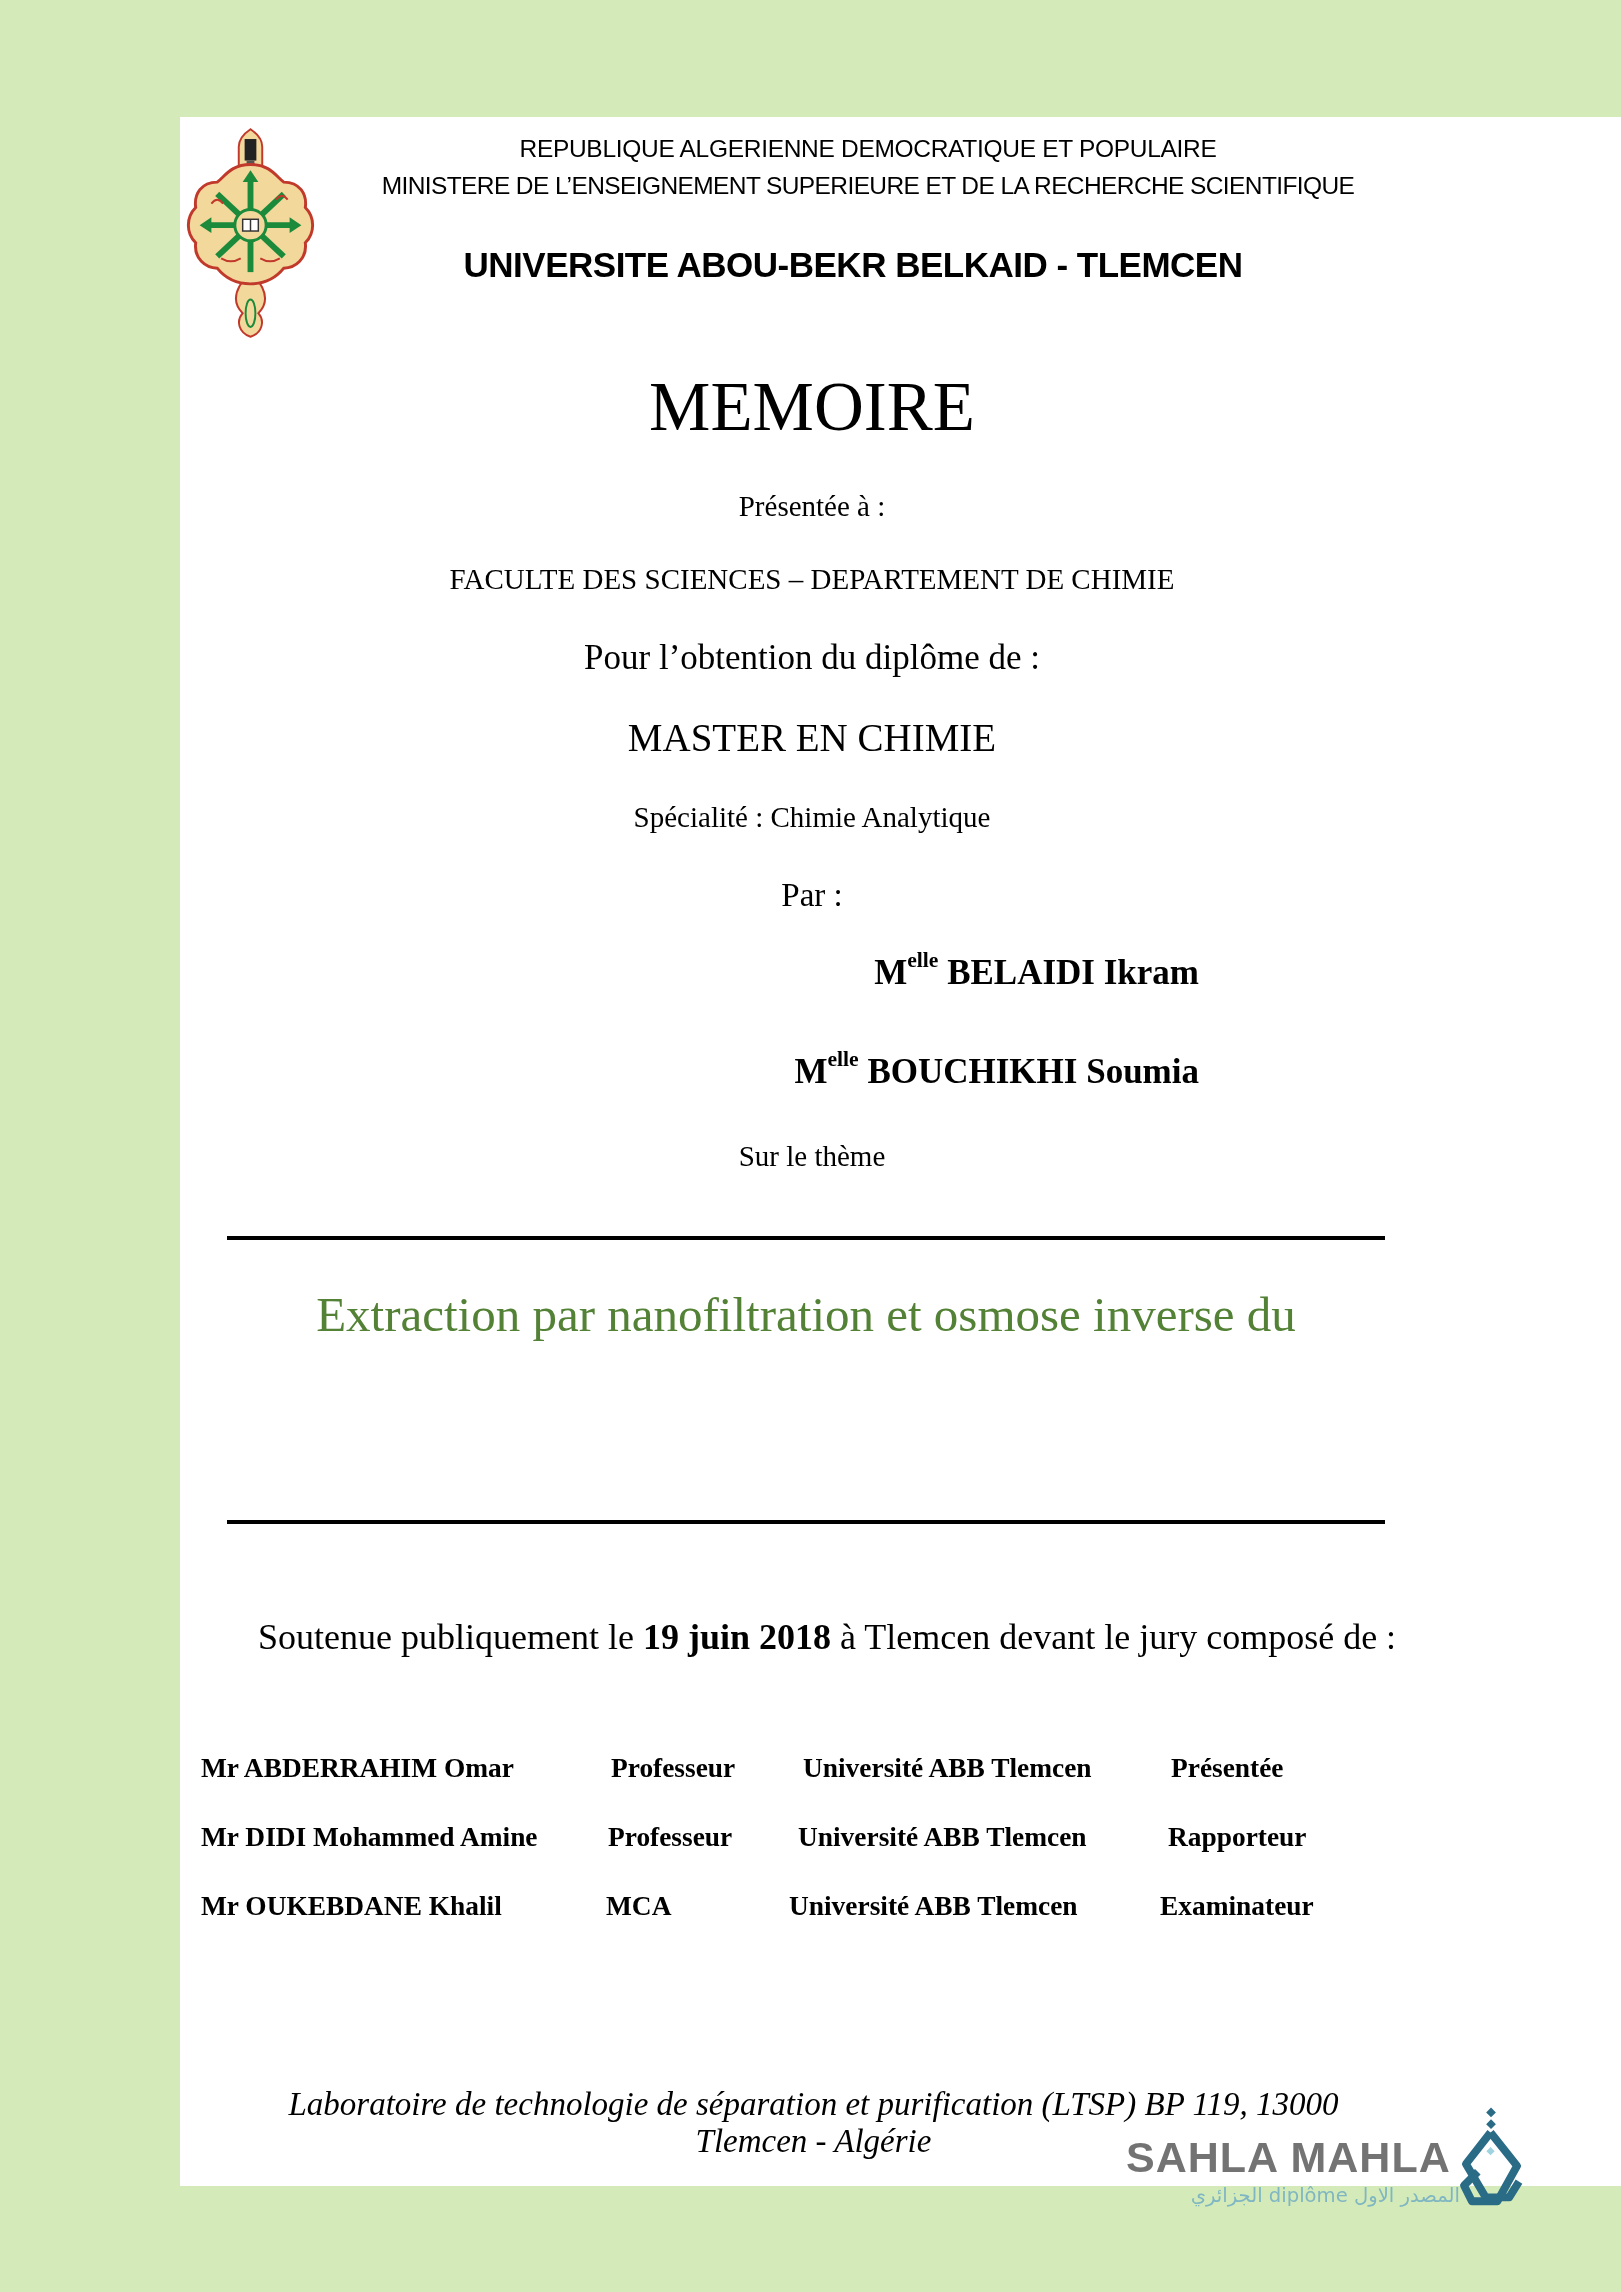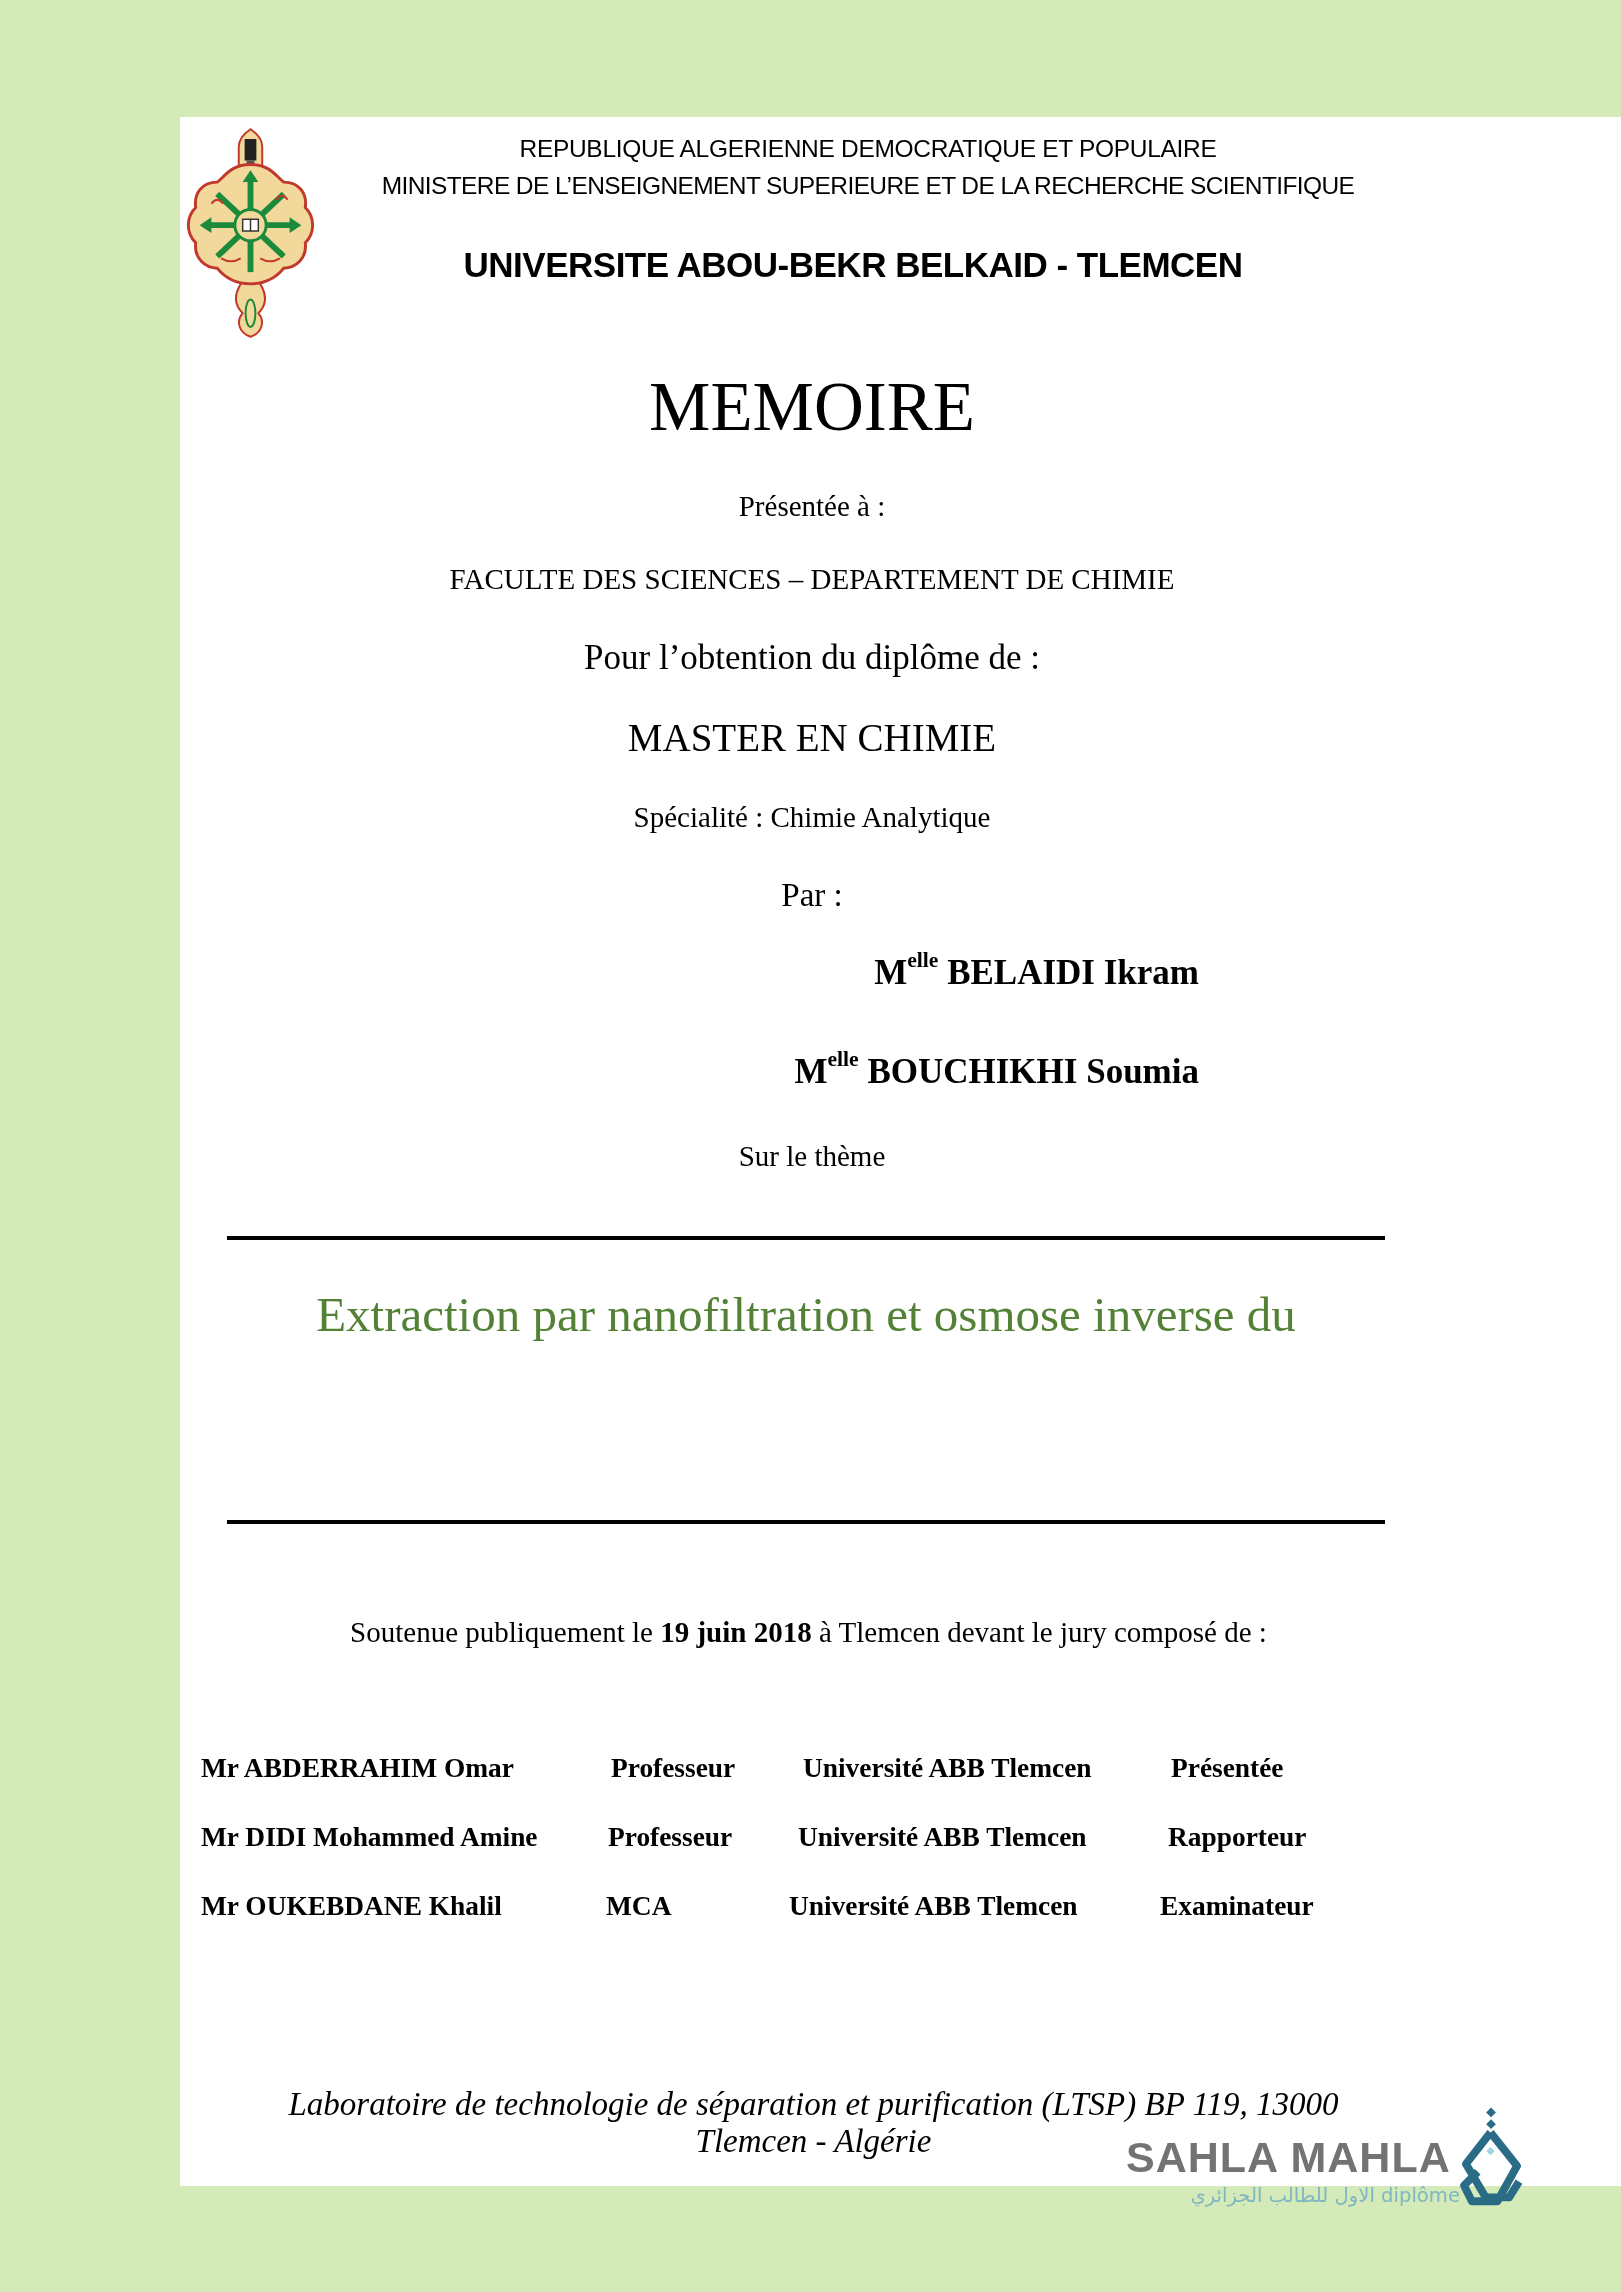--- a/index.html
+++ b/index.html
@@ -40,21 +40,21 @@
   .auth1 { left: 425px; top: 953px; width: 774px; }
   .auth2 { left: 425px; top: 1052px; width: 774px; }
   .theme { left: 425px; top: 1140px; width: 774px; font-size: 29px; }
 
   .rule { left: 227px; width: 1158px; height: 3.9px; background: #000; }
   .rule1 { top: 1236px; }
   .rule2 { top: 1520px; }
 
   .title { left: 227px; top: 1280px; width: 1158px; font-size: 49px; color: #538135; line-height: 70px; }
 
-  .defense { left: 245px; top: 1616px; width: 1127px; font-size: 29px; }
+  .defense { left: 258px; top: 1616px; width: 1127px; font-size: 36px; }
   .defense b { font-weight: bold; }
 
   .jury { position: absolute; left: 201px; top: 1753px; width: 1176px; }
   .jury-row { position: relative; height: 69px; font-size: 27.4px; font-weight: bold; white-space: nowrap; }
   .jury-row span { position: absolute; top: 0; }
 
   .lab { left: 245px; top: 2086px; width: 1137px; font-size: 33px; font-style: italic; line-height: 37px; }
 
   .brand { left: 1126px; top: 2133px; font-family: "Liberation Sans", sans-serif; font-weight: bold; font-size: 43px; color: #737373; letter-spacing: 1px; white-space: nowrap; }
   .brand-sub { left: 1088px; top: 2184px; font-family: "DejaVu Sans", sans-serif; font-size: 19.6px; color: #7fb6c2; white-space: nowrap; direction: rtl; width: 372px; text-align: right; }
@@ -143,21 +143,21 @@
     <span style="left:959px">Examinateur</span>
   </div>
 </div>
 
 <div class="abs center lab">
   <div>Laboratoire de technologie de séparation et purification (LTSP) BP 119, 13000</div>
   <div>Tlemcen - Algérie</div>
 </div>
 
 <div class="abs brand">SAHLA MAHLA</div>
-<div class="abs brand-sub">diplôme الاول للطالب الجزائري</div>
+<div class="abs brand-sub">المصدر الاول diplôme الجزائري</div>
 <div class="abs brand-mark">
   <svg width="69" height="108" viewBox="0 0 70 110">
     <rect x="30" y="2" width="7" height="7" transform="rotate(45 33.5 5.5)" fill="#2a6b86"></rect>
     <rect x="30" y="14" width="7" height="7" transform="rotate(45 33.5 17.5)" fill="#2a6b86"></rect>
     <path d="M33 26 L60 60 L40 96 L14 96 L6 80 L20 66" fill="none" stroke="#2a6b86" stroke-width="8" stroke-linejoin="round"></path>
     <path d="M33 26 L8 58 L28 92 L52 92 L62 76" fill="none" stroke="#2a6b86" stroke-width="8" stroke-linejoin="round"></path>
     <rect x="30" y="42" width="6" height="6" transform="rotate(45 33 45)" fill="#9fd3e0"></rect>
   </svg>
 </div>
 

